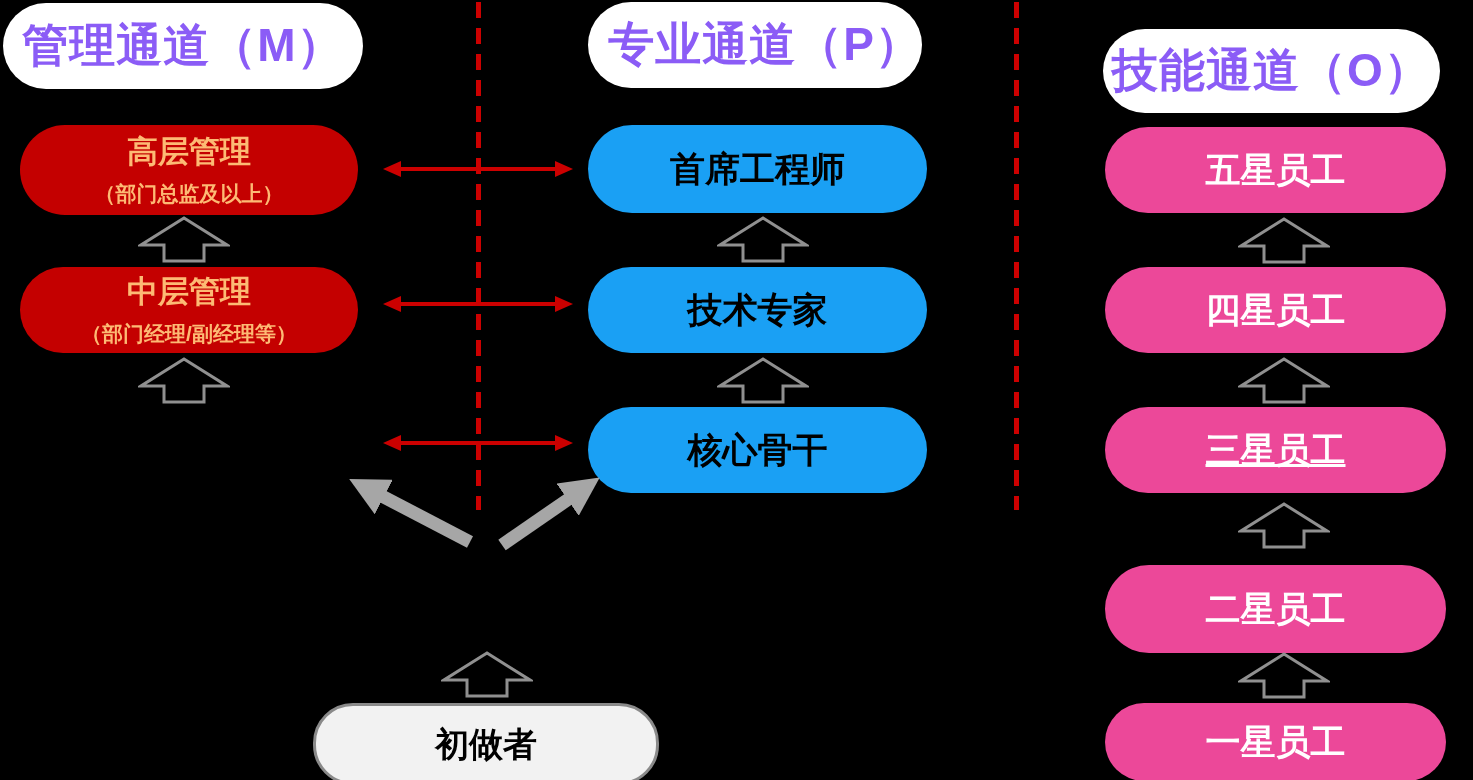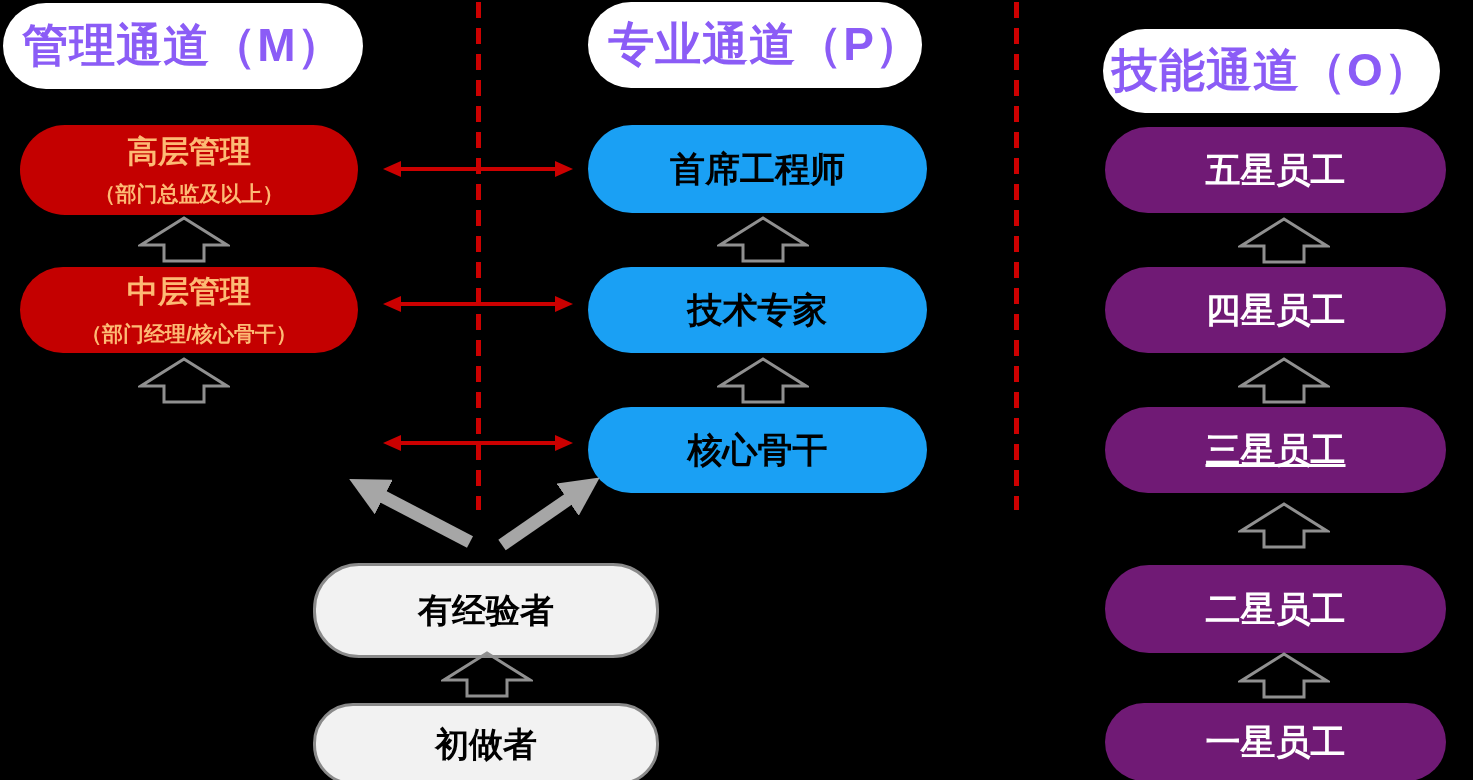--- a/index.html
+++ b/index.html
@@ -13,21 +13,21 @@
   }
   .pill{
     position:absolute;
     display:flex;flex-direction:column;align-items:center;justify-content:center;
     text-align:center;border-radius:46px;line-height:1.12;
     white-space:nowrap;
   }
   .header-pill{background:#ffffff;color:#8b5cf6;font-size:46px;letter-spacing:1px;}
   .red-pill{background:#C40000;color:#fdba74;}
   .blue-pill{background:#1AA0F4;color:#000000;}
-  .green-pill{background:#701a75;color:#fff;}
+  .green-pill{background:#ec4899;color:#fff;}
   .white-pill{background:#F2F2F2;color:#000;border:3px solid #8A8A8A;font-size:34px;}
   .t1{font-size:31px;}
   .t2{font-size:21px;margin-top:12px;}
   .single{font-size:35px;}
   .dashed-line{
     position:absolute;width:5px;
     background:repeating-linear-gradient(to bottom,#CC0000 0 16px,transparent 16px 26px);
   }
   .arrow-svg{position:absolute;display:block;}
 </style>
@@ -48,21 +48,21 @@
   <div class="pill header-pill" style="left:1103px;top:6px;width:337px;height:84px;margin-top:23px;">
     <div>技能通道（O）</div>
   </div>
 
   <div class="pill red-pill" style="left:20px;top:125px;width:338px;height:90px;">
     <div class="t1">高层管理</div>
     <div class="t2">（部门总监及以上）</div>
   </div>
   <div class="pill red-pill" style="left:20px;top:267px;width:338px;height:86px;">
     <div class="t1">中层管理</div>
-    <div class="t2">（部门经理/核心骨干）</div>
+    <div class="t2">（部门经理/副经理等）</div>
   </div>
 
   <div class="pill blue-pill" style="left:588px;top:125px;width:339px;height:88px;">
     <div class="single">首席工程师</div>
   </div>
   <div class="pill blue-pill" style="left:588px;top:267px;width:339px;height:86px;">
     <div class="single">技术专家</div>
   </div>
   <div class="pill blue-pill" style="left:588px;top:407px;width:339px;height:86px;">
     <div class="single">核心骨干</div>
@@ -77,23 +77,20 @@
   <div class="pill green-pill" style="left:1105px;top:407px;width:341px;height:86px;text-decoration:underline;">
     <div class="single">三星员工</div>
   </div>
   <div class="pill green-pill" style="left:1105px;top:565px;width:341px;height:88px;">
     <div class="single">二星员工</div>
   </div>
   <div class="pill green-pill" style="left:1105px;top:703px;width:341px;height:78px;border-radius:40px;text-align:right;">
     <div class="single">一星员工</div>
   </div>
 
-  <div class="pill white-pill" style="left:313px;top:563px;width:340px;height:89px;">
-    <div>有经验者</div>
-  </div>
   <div class="pill white-pill" style="left:313px;top:703px;width:340px;height:76px;border-radius:40px;">
     <div>初做者</div>
   </div>
 
   <svg class="arrow-svg" style="left:138px;top:216px;" width="92" height="47" viewBox="0 0 92 47">
       <polygon points="46,2 3,29 26,29 26,45 66,45 66,29 89,29" fill="none" stroke="#909090" stroke-width="3"></polygon>
     </svg>
   <svg class="arrow-svg" style="left:138px;top:357px;" width="92" height="47" viewBox="0 0 92 47">
       <polygon points="46,2 3,29 26,29 26,45 66,45 66,29 89,29" fill="none" stroke="#909090" stroke-width="3"></polygon>
     </svg>

